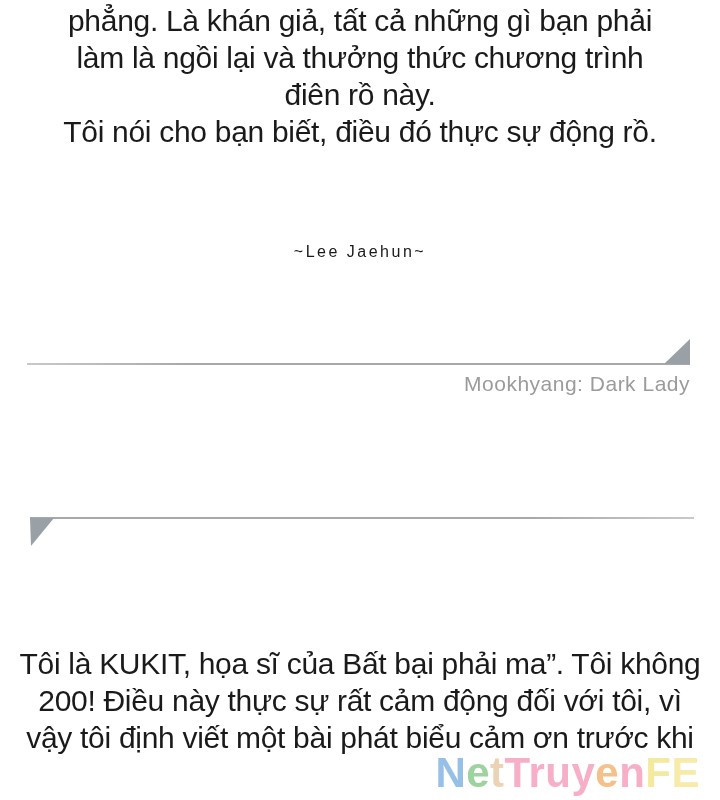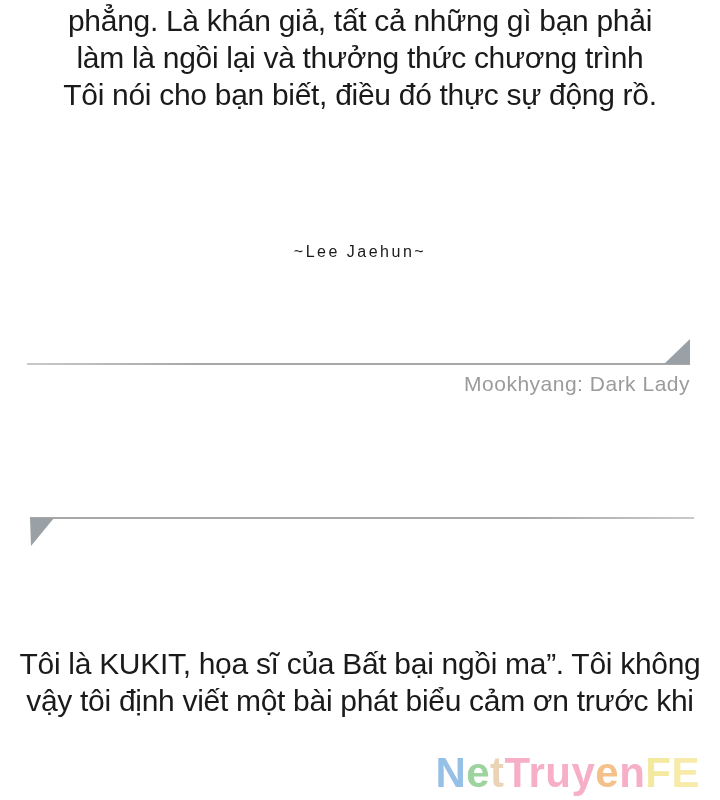--- a/index.html
+++ b/index.html
@@ -69,36 +69,38 @@
   }
 </style>
 </head>
 <body>
 
 <div class="page">
 
   <div class="comic-paragraph top-paragraph">
     <div>phẳng. Là khán giả, tất cả những gì bạn phải</div>
     <div>làm là ngồi lại và thưởng thức chương trình</div>
+    <div>điên rồ này.</div>
     <div>Tôi nói cho bạn biết, điều đó thực sự động rồ.</div>
   </div>
 
   <div class="signature">~Lee Jaehun~</div>
 
   <div class="divider-line top"></div>
   <svg class="corner-triangle top-right" width="26" height="25" viewBox="0 0 26 25">
     <polygon points="0,25 26,0 26,25"></polygon>
   </svg>
   <div class="series-caption">Mookhyang: Dark Lady</div>
 
   <div class="divider-line bottom"></div>
   <svg class="corner-triangle bottom-left" width="25" height="28" viewBox="0 0 25 28">
     <polygon points="0,0 24,0 1,28"></polygon>
   </svg>
 
   <div class="comic-paragraph bottom-paragraph">
-    <div>Tôi là KUKIT, họa sĩ của Bất bại ngồi ma”. Tôi không</div>
+    <div>Tôi là KUKIT, họa sĩ của Bất bại phải ma”. Tôi không</div>
+    <div>200! Điều này thực sự rất cảm động đối với tôi, vì</div>
     <div>vậy tôi định viết một bài phát biểu cảm ơn trước khi</div>
   </div>
 
   <div class="watermark"><span style="color: rgb(111, 168, 220);">N</span><span style="color: rgb(119, 194, 122);">e</span><span style="color: rgb(227, 196, 154);">t</span><span style="color: rgb(244, 143, 177);">T</span><span style="color: rgb(244, 143, 177);">r</span><span style="color: rgb(244, 143, 177);">u</span><span style="color: rgb(244, 143, 177);">y</span><span style="color: rgb(240, 169, 94);">e</span><span style="color: rgb(244, 143, 177);">n</span><span style="color: rgb(240, 226, 122);">F</span><span style="color: rgb(245, 227, 135);">E</span></div>
 
 </div>
 
 </body></html>

